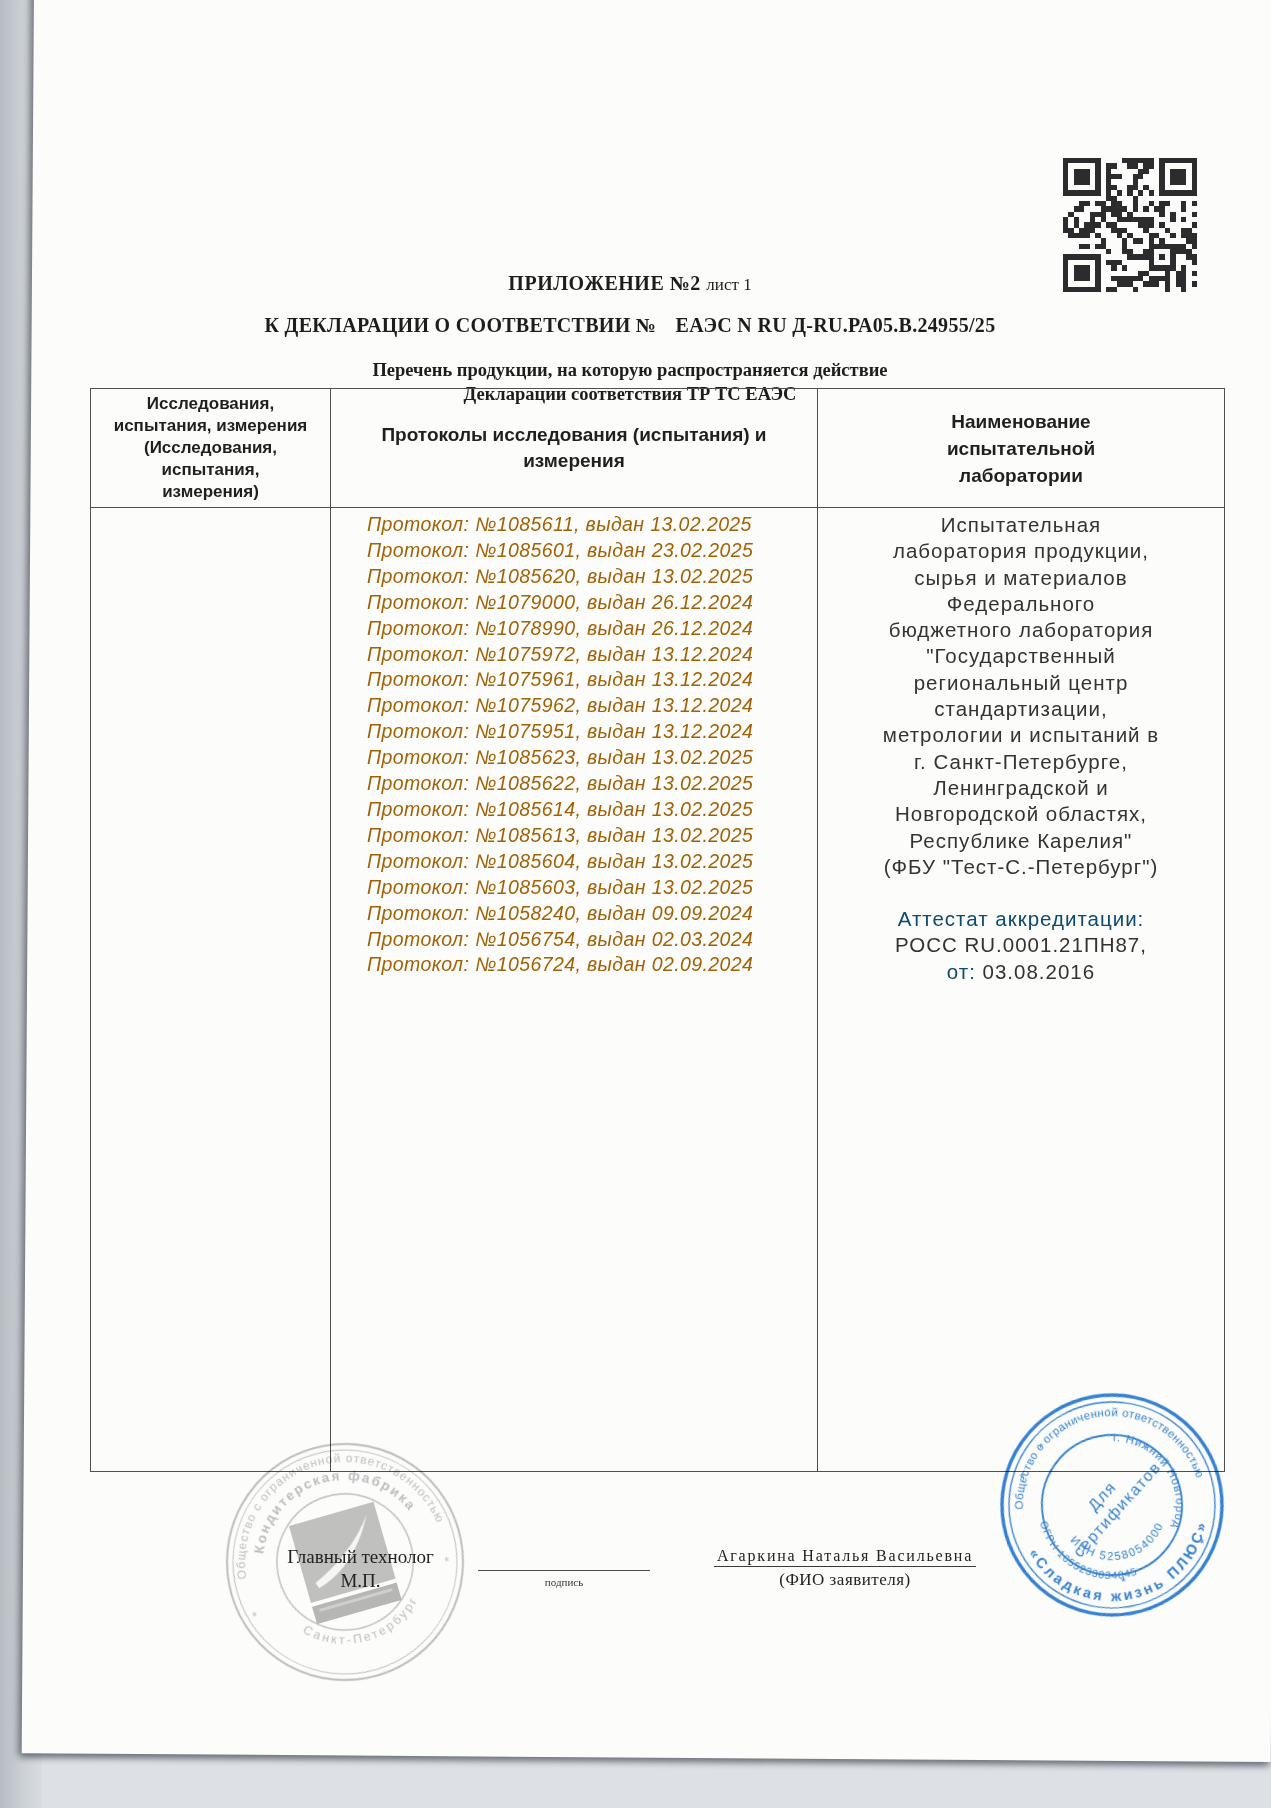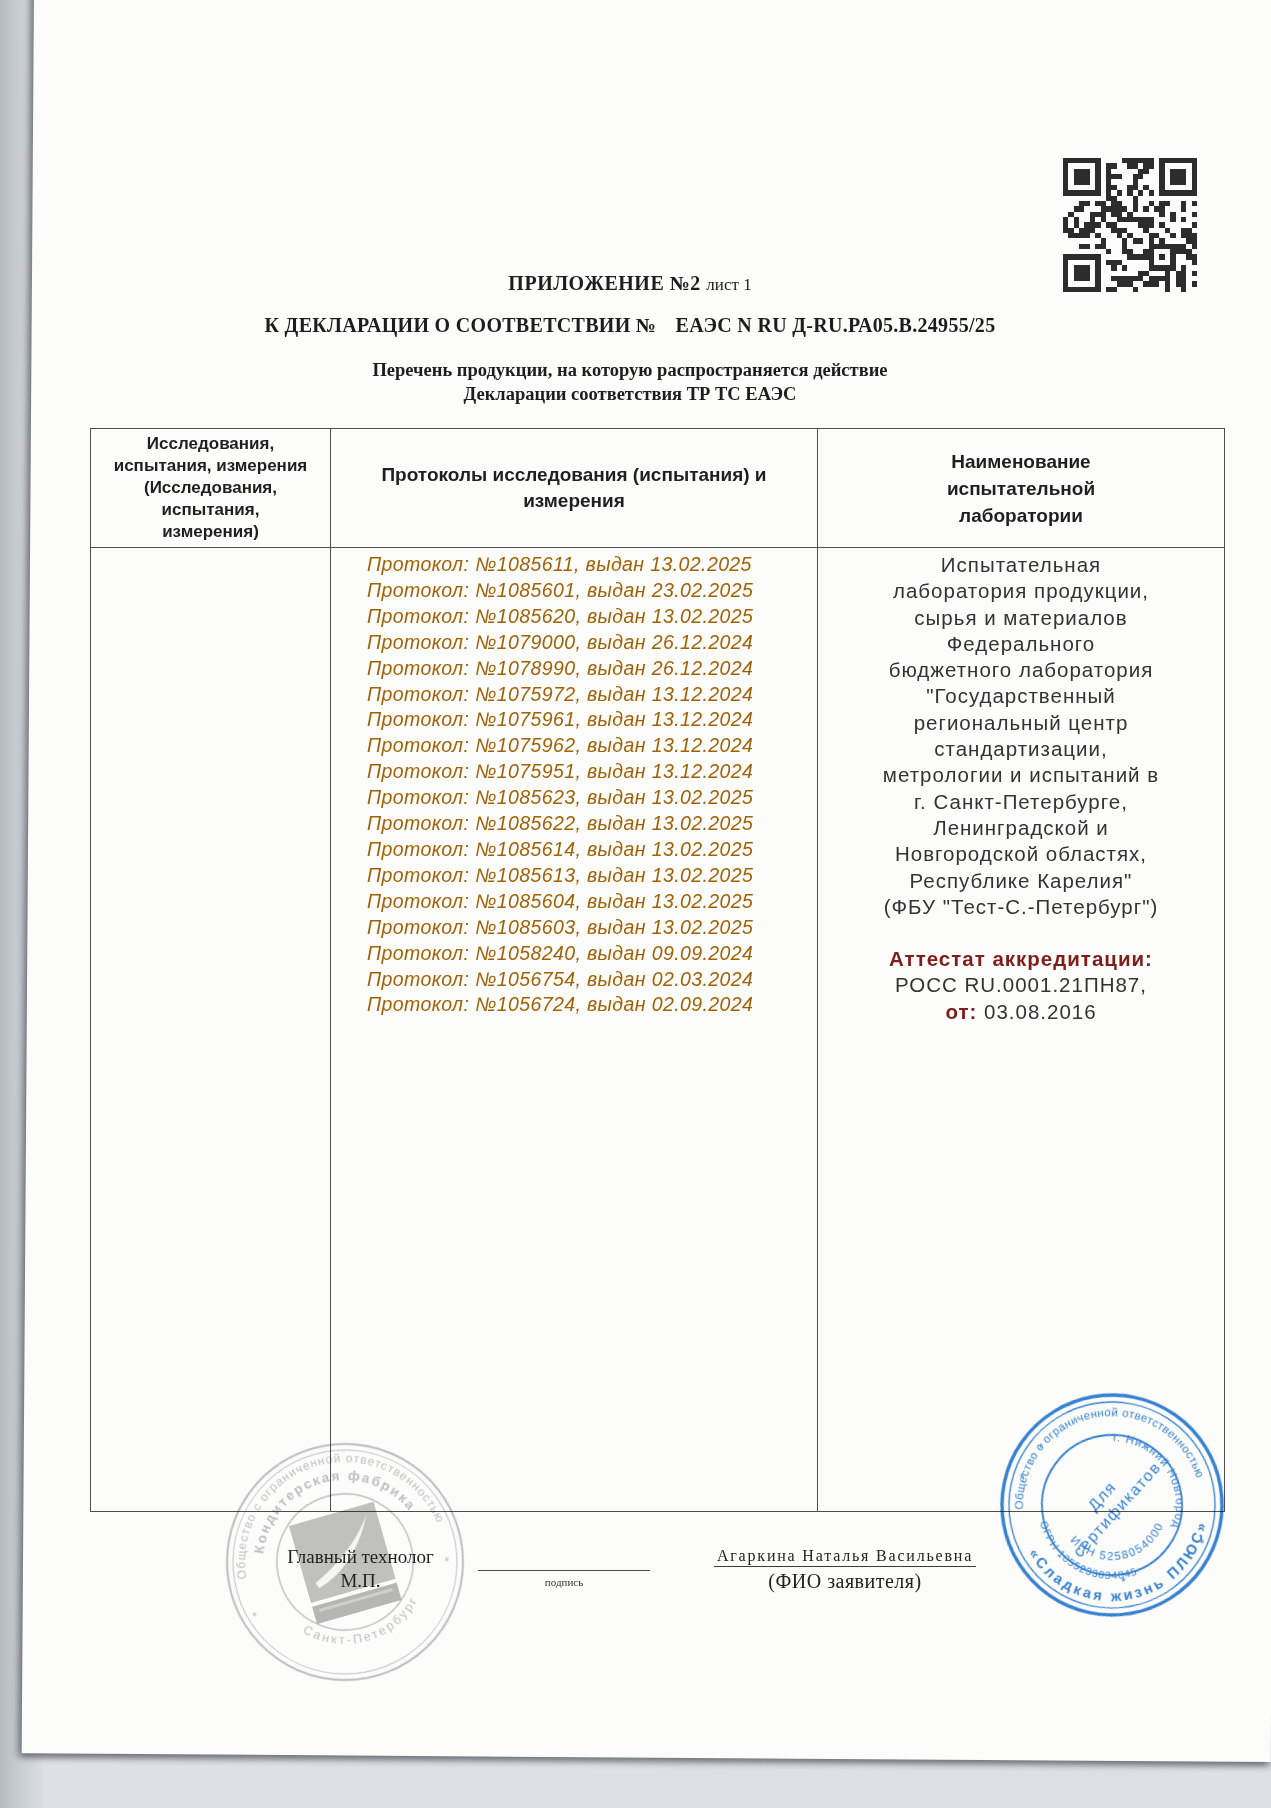--- a/index.html
+++ b/index.html
@@ -32,51 +32,51 @@
 
   
   .qr{position:absolute;left:1063px;top:158px;width:134px;height:134px;
       display:grid;grid-template-columns:repeat(25,1fr);grid-template-rows:repeat(25,1fr);
       filter:blur(.3px);}
   .qr div{background:transparent;}
   .qr div.on{background:#2c2c2e;}
 
   
   .table{
-    position:absolute;left:90px;top:428px;width:1135px;height:1084px;
+    position:absolute;left:90px;top:388px;width:1135px;height:1084px;
     border:1.5px solid #4e4e4e;box-sizing:border-box;
     display:grid;grid-template-columns:240px 487px 1fr;grid-template-rows:119px 1fr;
   }
   .cell{border-right:1px solid #4e4e4e;border-bottom:1px solid #4e4e4e;box-sizing:border-box;}
   .cell.last-col{border-right:none;}
   .cell.body{border-bottom:none;}
   .th{display:flex;align-items:center;justify-content:center;text-align:center;
       font-weight:bold;color:#1f1f1f;}
   .th1 span{display:block;width:198px;font-size:17px;line-height:22px;}
   .th2 span{display:block;width:420px;font-size:19px;line-height:26px;}
   .th3 span{display:block;width:210px;font-size:19px;line-height:27px;}
   .protocols{padding:4px 0 0 36px;font-size:19.5px;line-height:25.9px;
              letter-spacing:.4px;color:#a16207;font-style:italic;}
   .lab{padding-top:4px;text-align:center;font-size:20.5px;line-height:26.3px;
        letter-spacing:1px;color:#333;}
   .lab .accr{margin-top:26px;}
-  .lab .accr .b{font-weight:bold;color:#7f1d1d;}
+  .lab .accr .b{font-weight:normal;color:#0c4a6e;}
 
   
   .serif{font-family:"Liberation Serif",serif;color:#222;}
   .sig-left{position:absolute;left:248px;top:1545px;width:225px;text-align:center;
             font-size:19px;line-height:24px;}
   .sig-line{position:absolute;left:478px;top:1570px;width:172px;
             border-top:1.5px solid #4a4a4a;}
   .sig-caption{position:absolute;left:478px;top:1576px;width:172px;text-align:center;
                font-size:11px;color:#333;}
   .sig-right{position:absolute;left:640px;top:1547px;width:410px;text-align:center;}
   .sig-name{display:inline-block;font-size:16px;letter-spacing:1.8px;
             border-bottom:1.5px solid #3b3b3b;padding:0 3px 1px 3px;}
-  .sig-right .cap{font-size:20px;margin-top:3px;letter-spacing:.5px;}
+  .sig-right .cap{font-size:17px;margin-top:3px;letter-spacing:.5px;}
 
   
   .stamp{position:absolute;mix-blend-mode:multiply;pointer-events:none;}
   .stamp-gray{left:185px;top:1402px;opacity:.52;filter:blur(.55px);
               transform:rotate(-16deg);}
   .stamp-blue{left:992px;top:1385px;opacity:.95;filter:blur(.25px);
               transform:rotate(-10deg);}
   svg text{font-family:"Liberation Sans",sans-serif;}
 </style>
 </head>

